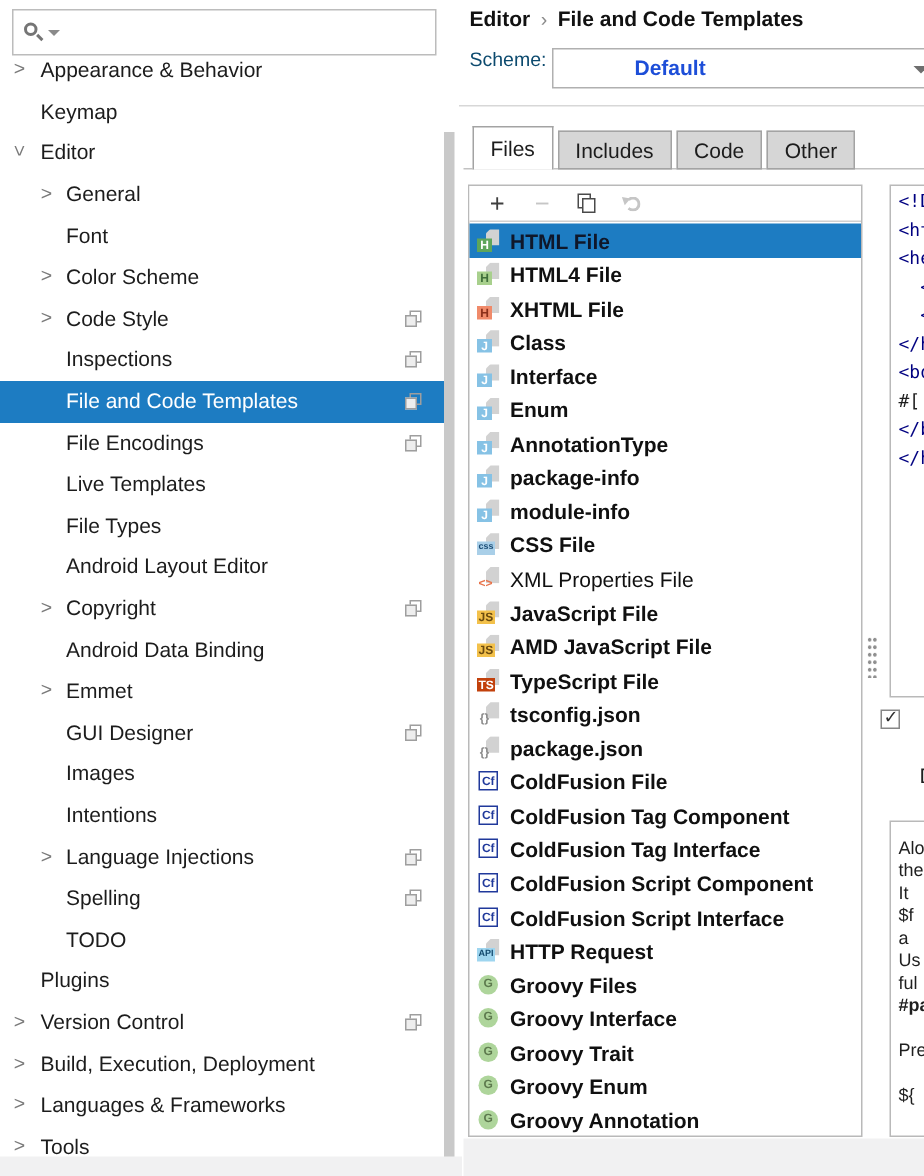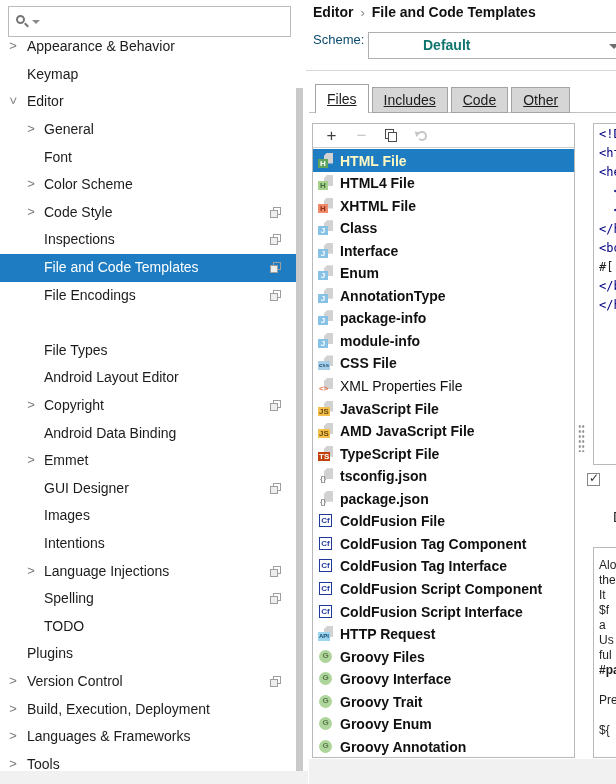--- a/index.html
+++ b/index.html
@@ -34,46 +34,46 @@
   .pp .b2{position:absolute;left:0;top:3px;width:8px;height:8px;border:1px solid #9e9e9e;background:#eeeeee;}
   .side-scroll{position:absolute;left:296px;top:88px;width:7px;height:687px;background:var(--thumb);}
   .side-bottom-strip{position:absolute;left:0;top:771px;width:308px;height:13px;background:#f1f1f2;}
 
   
   .breadcrumb{position:absolute;left:313px;top:2px;height:20px;display:flex;align-items:center;gap:7px;font-size:14px;}
   .bc-b{font-weight:bold;color:#111;}
   .bc-sep{color:#8a8a8a;font-size:13px;}
   .scheme-label{position:absolute;left:313px;top:32px;font-size:13px;color:#0c4a6e;}
   .scheme-select{position:absolute;left:368px;top:32px;width:260px;height:27px;border:1px solid #b0b0b0;background:#fff;}
-  .scheme-value{position:absolute;left:12px;top:4px;font-size:14px;font-weight:bold;color:#0f766e;padding-left:42px;}
+  .scheme-value{position:absolute;left:12px;top:4px;font-size:14px;font-weight:bold;color:#1d4ed8;padding-left:42px;}
   .dd-arrow{position:absolute;left:240px;top:11px;width:0;height:0;border-left:5px solid transparent;border-right:5px solid transparent;border-top:5px solid #6e6e6e;}
   .hsep{position:absolute;left:306px;top:70px;width:310px;height:1px;background:#d7d7d7;}
 
   
-  .tabbar{position:absolute;left:315px;top:84px;height:29px;display:flex;align-items:flex-end;gap:3px;z-index:2;text-decoration:underline;}
+  .tabbar{position:absolute;left:315px;top:84px;height:29px;display:flex;align-items:flex-end;gap:3px;z-index:2;}
   .tab{height:26px;padding:0 11px;display:flex;align-items:center;font-size:14px;background:var(--tabbg);border:1px solid var(--tabborder);color:#1c1c1c;white-space:nowrap;}
   .tab.active{height:29px;background:#fff;border-bottom:none;z-index:3;}
   .tab-baseline{position:absolute;left:309px;top:112px;width:307px;height:1px;background:#c2c2c2;z-index:1;}
 
   
   .listpanel{position:absolute;left:312px;top:123px;width:263px;height:635px;border:1px solid var(--border);background:#fff;z-index:2;}
   .toolbar{position:absolute;left:0;top:0;width:261px;height:24px;border-bottom:1px solid #d0d0d0;background:#fff;display:flex;align-items:center;padding-left:10px;gap:13px;}
   .tbtn{width:17px;height:17px;border:none;background:transparent;display:flex;align-items:center;justify-content:center;font-size:17px;line-height:17px;cursor:default;padding:0;font-family:inherit;}
   .tbtn.dark{color:#3f3f3f;} .tbtn.dis{color:#c6c6c6;}
   .copy-icon{position:relative;width:13px;height:14px;display:inline-block;}
   .copy-icon .c2{position:absolute;left:0;top:0;width:9px;height:10px;border:1px solid #4a4a4a;background:#fff;}
   .copy-icon .c1{position:absolute;left:3px;top:3px;width:9px;height:10px;border:1px solid #4a4a4a;background:#fff;}
   .undo-icon{position:relative;width:12px;height:12px;display:inline-block;}
   .undo-icon .arc{position:absolute;left:1px;top:1px;width:10px;height:10px;border:2px solid #c6c6c6;border-radius:50%;border-left-color:transparent;}
   .undo-icon .head{position:absolute;left:-2px;top:0;width:0;height:0;border-top:3px solid transparent;border-bottom:3px solid transparent;border-right:5px solid #c6c6c6;transform:rotate(40deg);}
   .lrow{position:absolute;left:0;width:261px;height:23px;display:flex;align-items:center;font-size:14px;font-weight:bold;}
   .lrow .llabel{margin-left:6px;white-space:nowrap;color:#101010;}
   .lrow.reg .llabel{font-weight:normal;}
   .lrow.sel{background:var(--sel);}
-  .lrow.sel .llabel{color:#fef9c3;}
+  .lrow.sel .llabel{color:#0f172a;}
   .ficon{position:relative;width:16px;height:16px;margin-left:5px;flex:none;}
   .ficon .page{position:absolute;right:1px;top:0;width:9px;height:11px;background:#d2d2d2;clip-path:polygon(3px 0,100% 0,100% 100%,0 100%,0 3px);}
   .ficon .badge{position:absolute;left:0;bottom:1px;min-width:10px;height:9px;line-height:9px;text-align:center;font-weight:bold;font-size:8px;padding:0 1px;white-space:nowrap;}
   .ficon.square .badge,.ficon.circle .badge{left:1px;top:1px;bottom:auto;width:13px;height:13px;line-height:12px;padding:0;min-width:0;}
   .ficon.circle .badge{border-radius:50%;}
 
   
   .grip{position:absolute;left:578px;top:424px;width:7px;height:28px;background-image:radial-gradient(circle,#8f8f8f 1px,transparent 1.4px);background-size:3.5px 5px;}
 
   
@@ -157,20 +157,25 @@
             <i class="b2"></i>
           </span>
   </div>
         <div class="trow lvl1" style="top: 281.6px;">
 
     <span class="tlabel">File Encodings</span>
     <span class="pp">
             <i class="b1"></i>
             <i class="b2"></i>
           </span>
+  </div>
+        <div class="trow lvl1" style="top: 309.2px;">
+
+    <span class="tlabel">Live Templates</span>
+
   </div>
         <div class="trow lvl1" style="top: 336.8px;">
 
     <span class="tlabel">File Types</span>
 
   </div>
         <div class="trow lvl1" style="top: 364.4px;">
 
     <span class="tlabel">Android Layout Editor</span>
 

